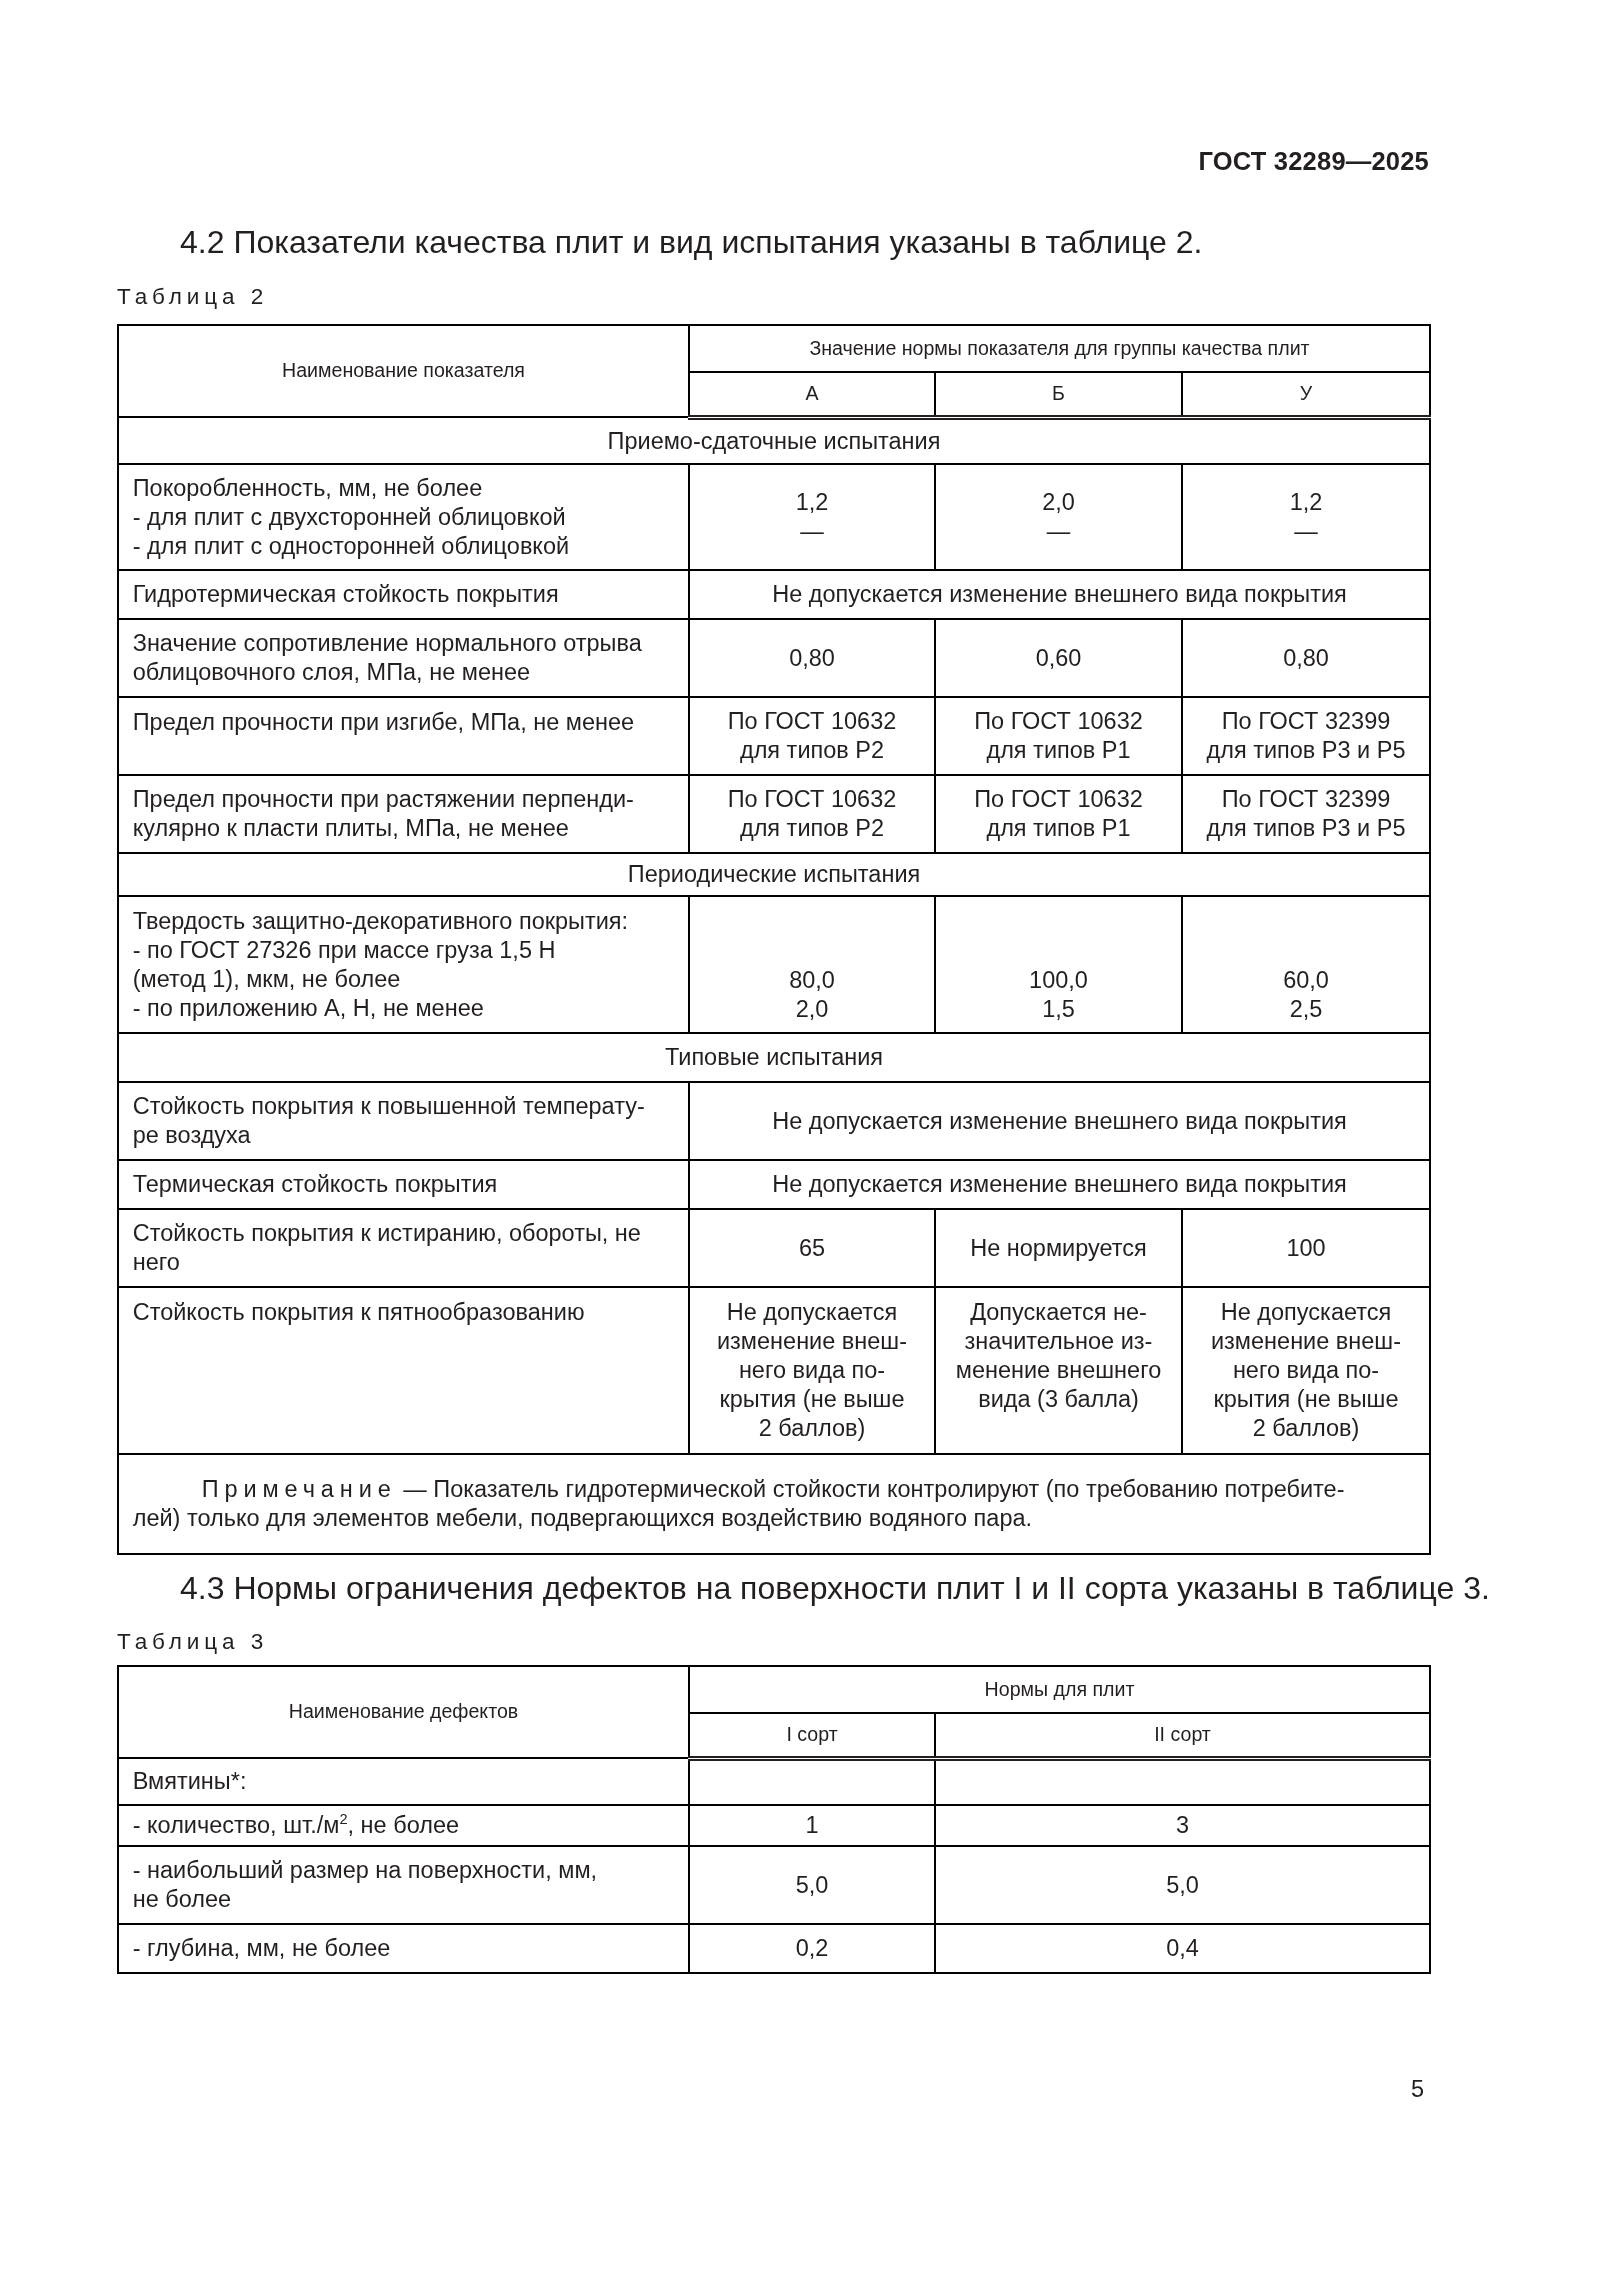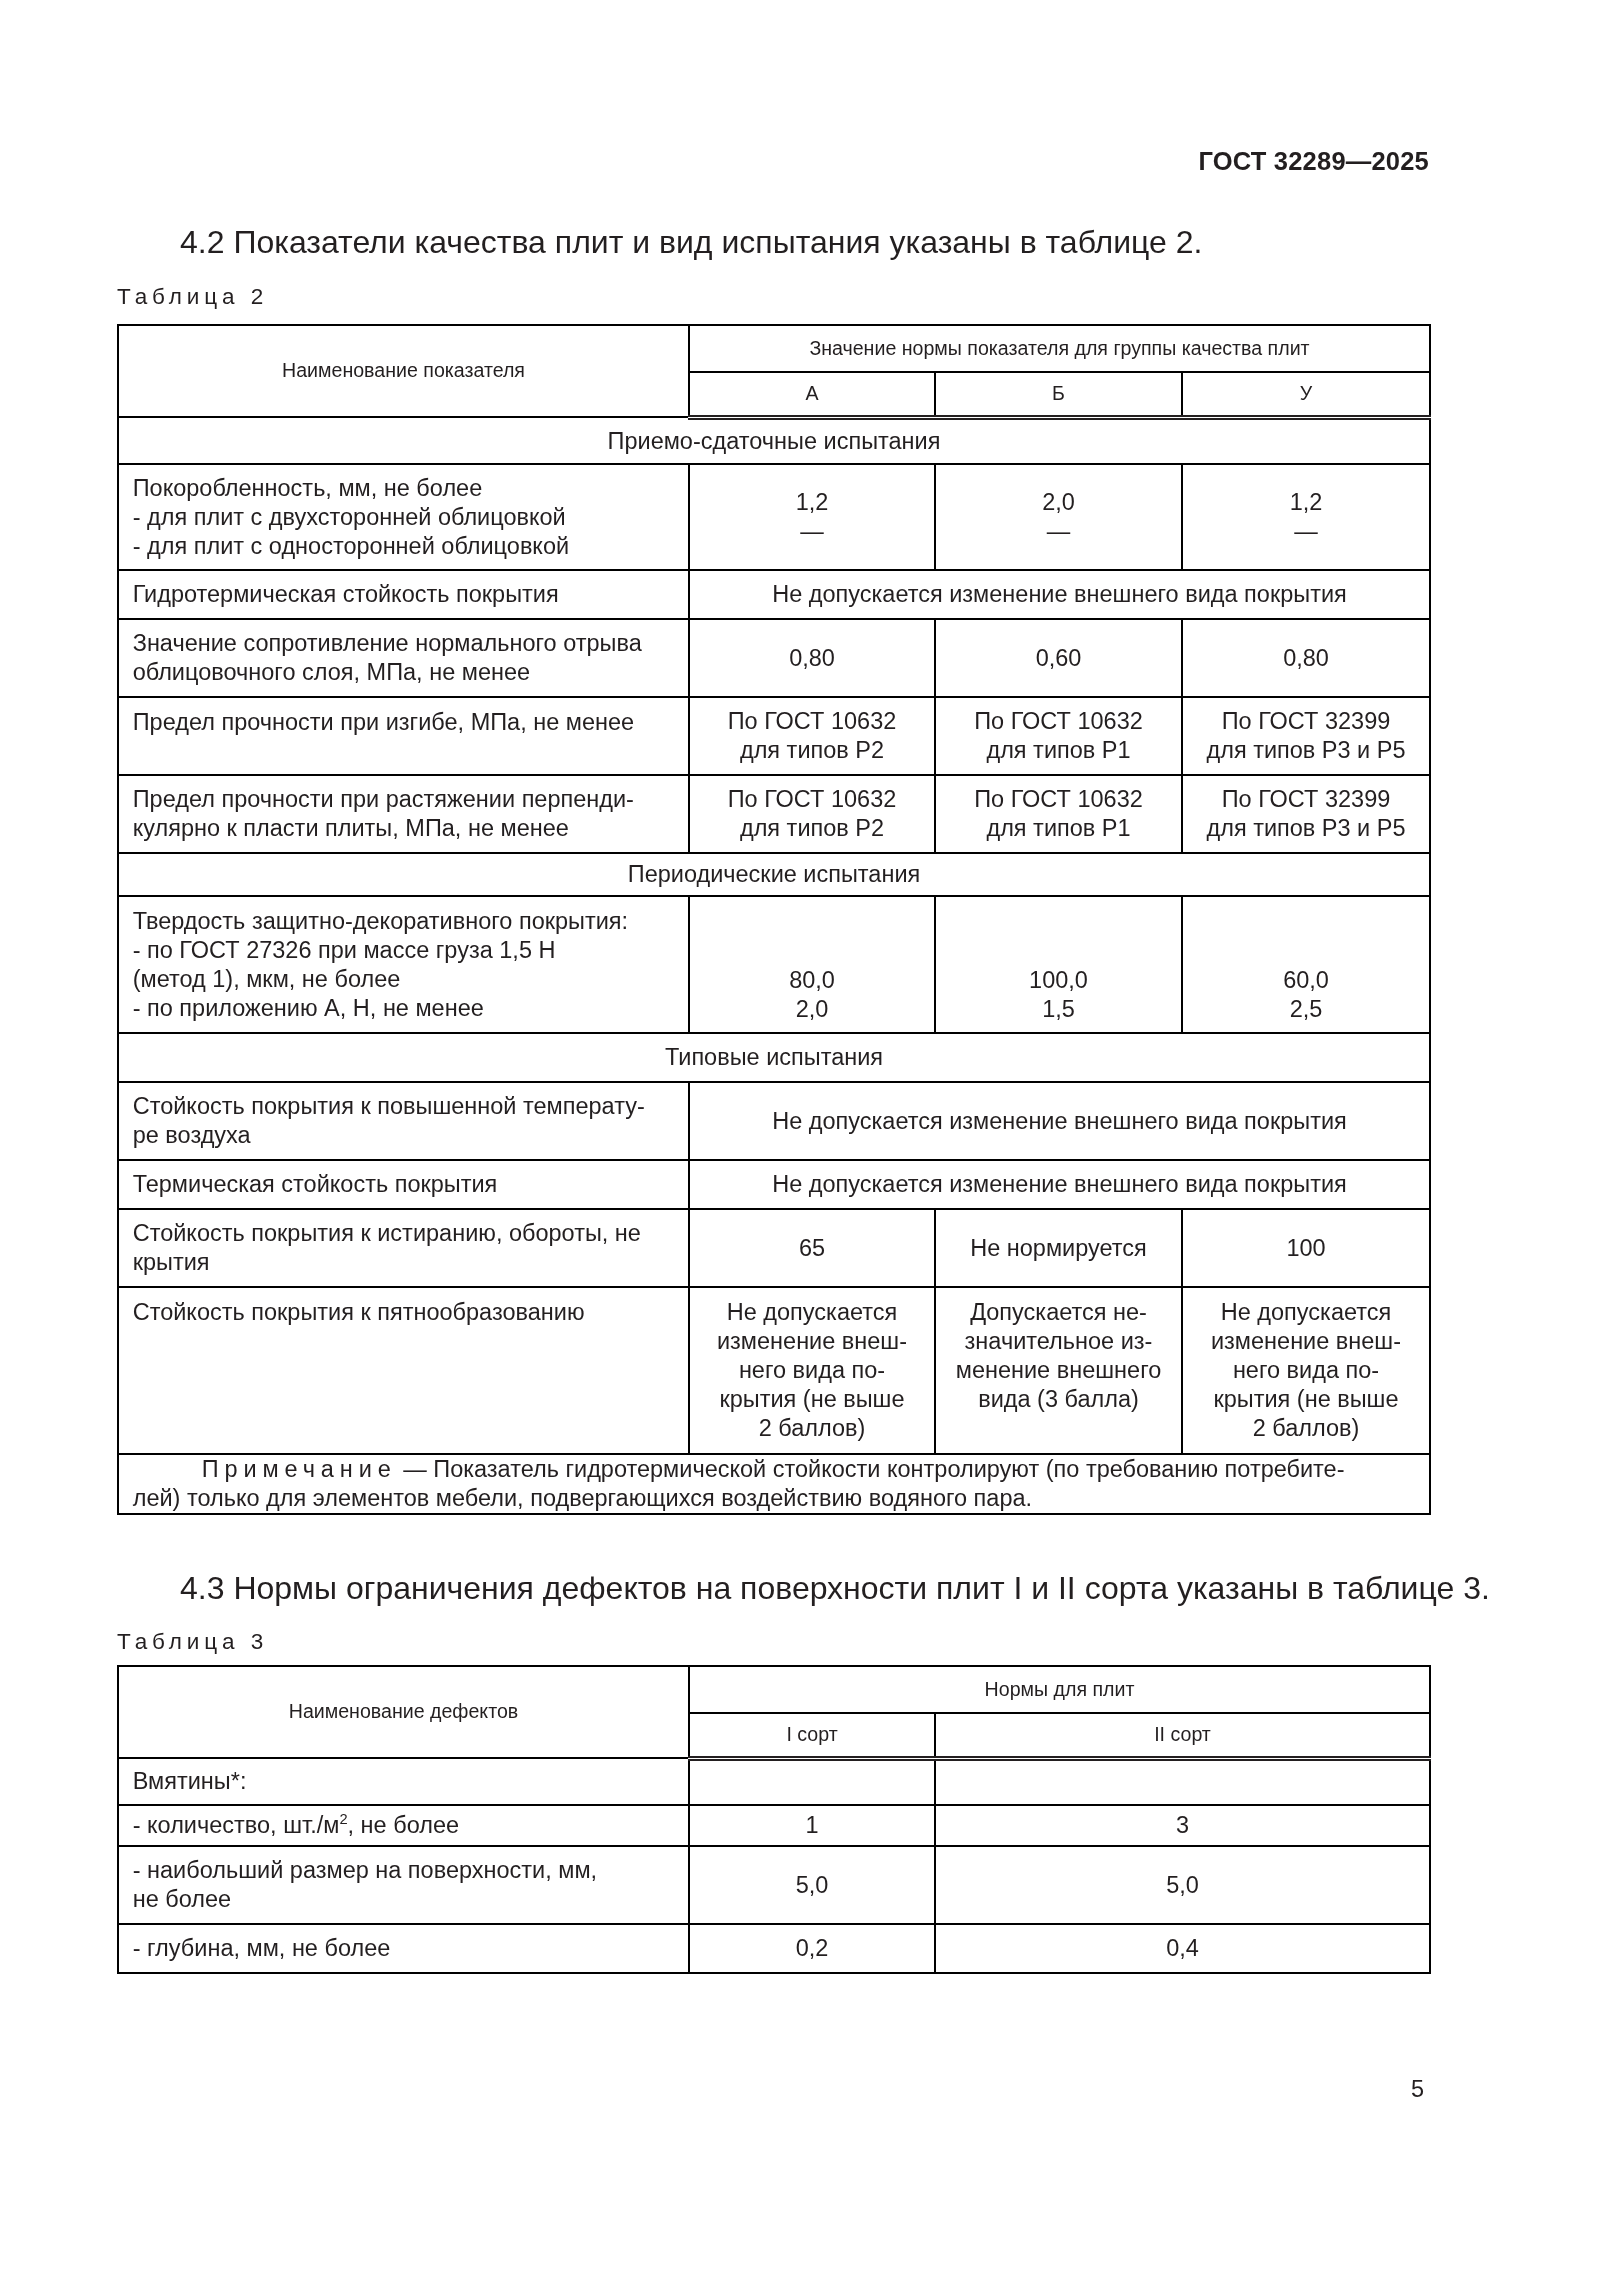--- a/index.html
+++ b/index.html
@@ -162,21 +162,21 @@
   </tr>
 
   <tr style="height:49px;">
     <td class="lbl">Термическая стойкость покрытия</td>
     <td colspan="3">Не допускается изменение внешнего вида покрытия</td>
   </tr>
 
   <tr style="height:78px;">
     <td class="lbl">
       <div>Стойкость покрытия к истиранию, обороты, не</div>
-          <div>крытия</div>
+          <div>него</div>
     </td>
     <td>65</td>
     <td>Не нормируется</td>
     <td>100</td>
   </tr>
 
   <tr style="height:167px;">
     <td class="lbl top">Стойкость покрытия к пятнообразованию</td>
     <td class="top">
       <div>Не допускается</div>
@@ -193,21 +193,21 @@
     </td>
     <td class="top">
       <div>Не допускается</div>
           <div>изменение внеш-</div>
           <div>него вида по-</div>
           <div>крытия (не выше</div>
           <div>2 баллов)</div>
     </td>
   </tr>
 
-  <tr style="height:60px;">
+  <tr style="height:100px;">
     <td colspan="4" style="text-align:left; padding-left:13.7px;">
       <div style="text-indent:69px;">
         <span class="sp">Примечание</span><span> — </span><span>Показатель гидротермической стойкости контролируют (по требованию потребите-</span>
       </div>
       <div>лей) только для элементов мебели, подвергающихся воздействию водяного пара.</div>
     </td>
   </tr>
 </tbody>
   </table>
 

